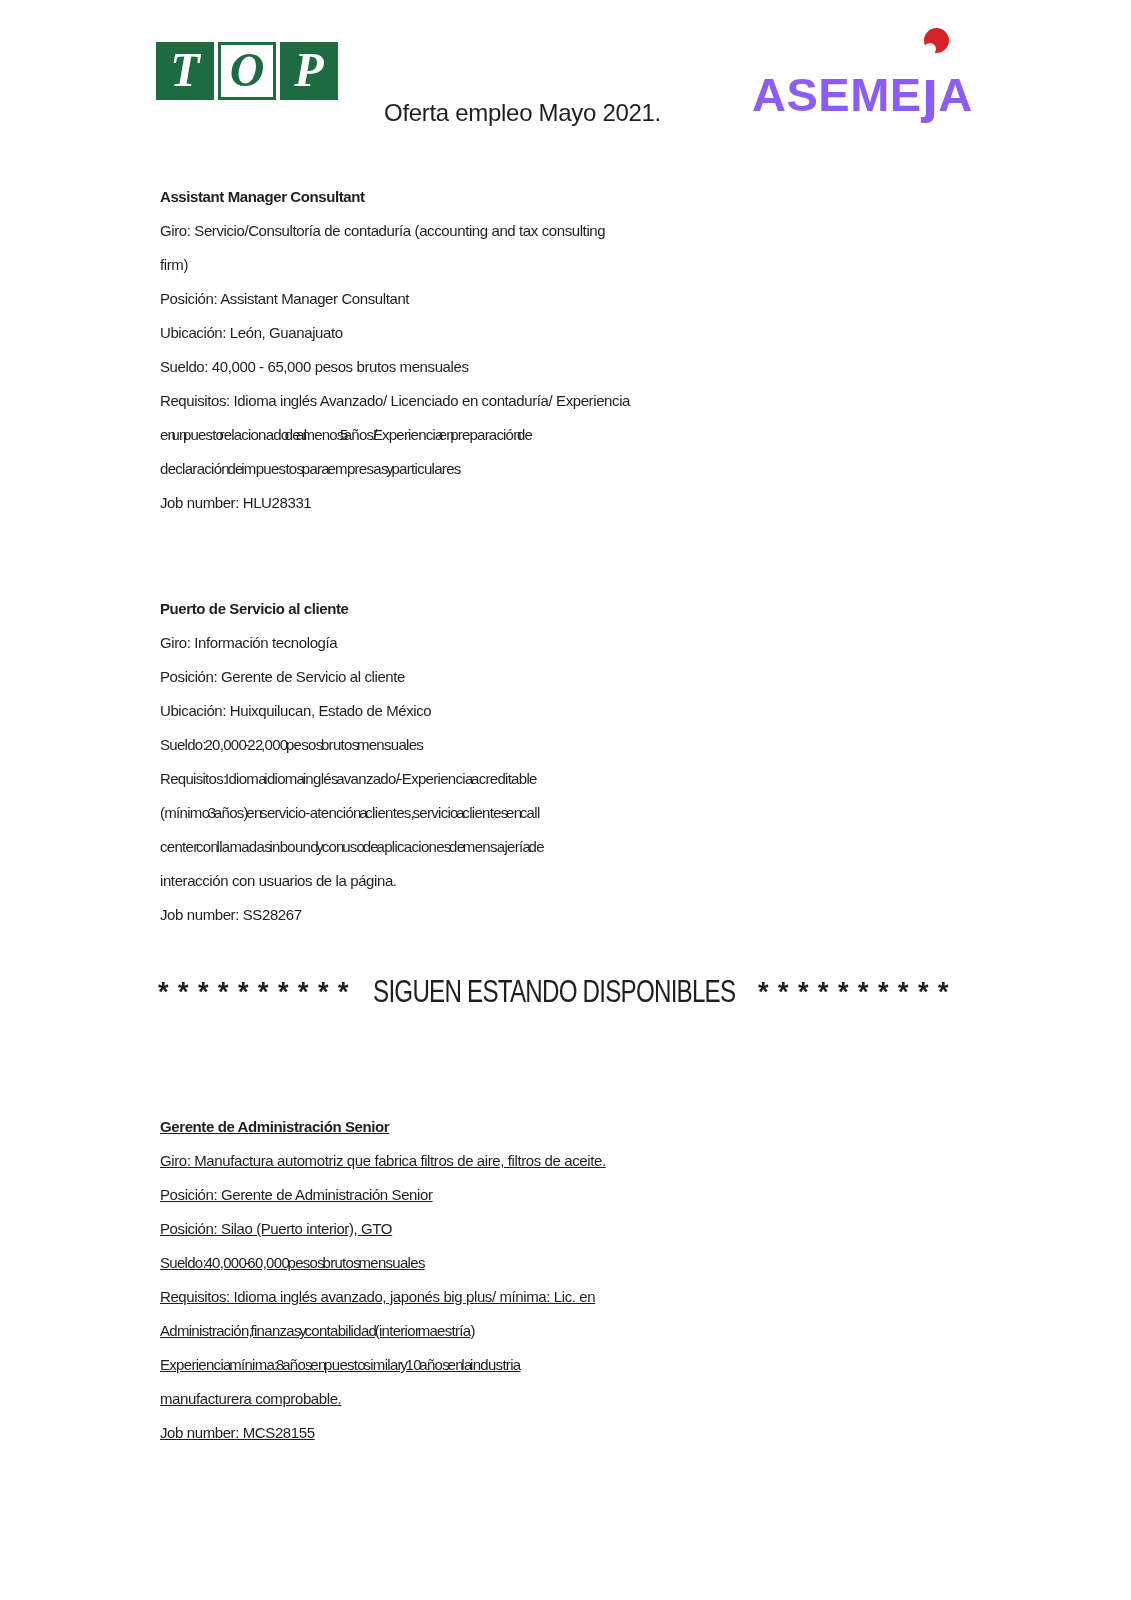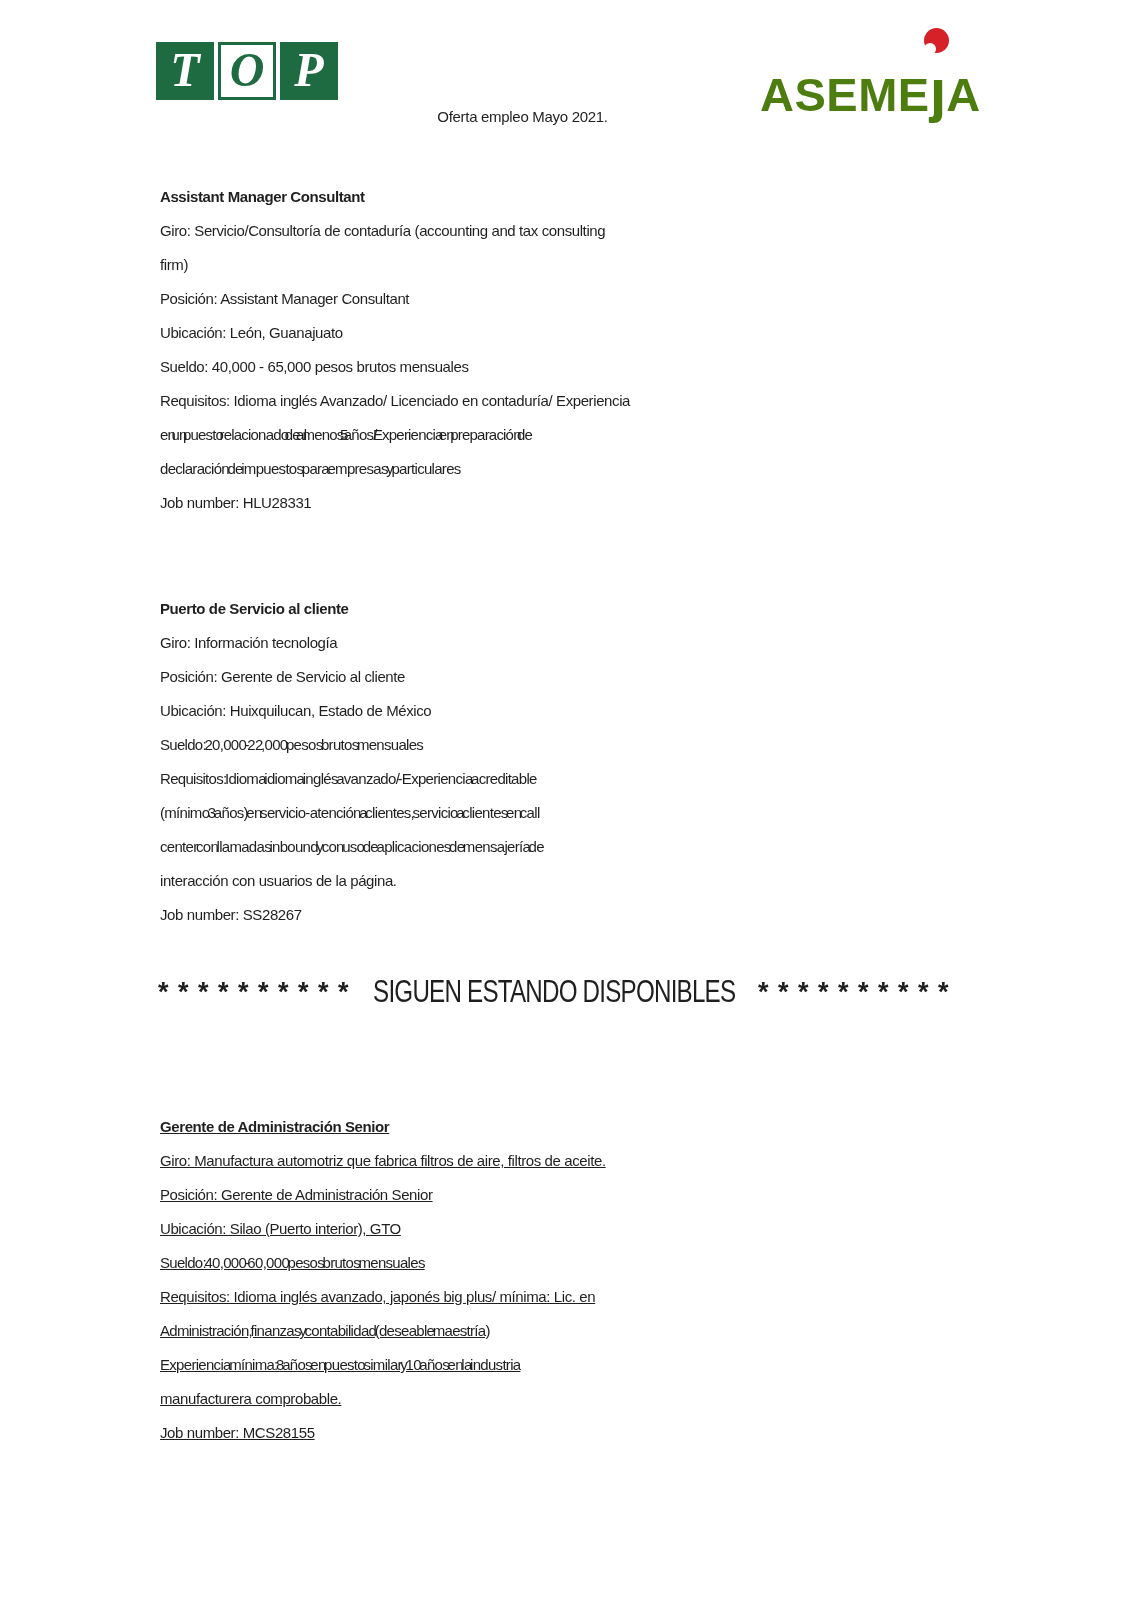--- a/index.html
+++ b/index.html
@@ -41,23 +41,23 @@
   
   .asemeja {
     position: absolute;
     left: 752px;
     top: 30px;
     width: 215px;
     height: 85px;
   }
   .asemeja-text {
     position: absolute;
-    left: 8px;
+    left: 0;
     top: 26px;
-    color: #4d7c0f;
+    color: #8b5cf6;
     font-size: 47px;
     font-weight: 700;
     letter-spacing: 0.5px;
     white-space: nowrap;
   }
   .asemeja-j {
     font-size: 60px;
     font-weight: 700;
     letter-spacing: 0;
   }
@@ -78,24 +78,24 @@
     width: 12px;
     height: 12px;
     background: #ffffff;
     border-radius: 50%;
   }
 
   
   .doc-title {
     position: absolute;
     left: 0;
-    top: 108px;
+    top: 99px;
     width: 1045px;
     text-align: center;
-    font-size: 15px;
+    font-size: 24px;
     letter-spacing: -0.3px;
   }
 
   .job {
     position: absolute;
     left: 160px;
     width: 790px;
     font-size: 15px;
     line-height: 34px;
     letter-spacing: -0.4px;
@@ -192,22 +192,22 @@
   <div class="divider">
     <span class="stars">* * * * * * * * * *</span>
     <span class="label">SIGUEN ESTANDO DISPONIBLES</span>
     <span class="stars">* * * * * * * * * *</span>
   </div>
 
   <div class="job job-3">
     <div class="title">Gerente de Administración Senior</div>
     <div class="line">Giro: Manufactura automotriz que fabrica filtros de aire, filtros de aceite.</div>
     <div class="line">Posición: Gerente de Administración Senior</div>
-    <div class="line">Ubicación: Silao (Puerto interior), GTO</div>
+    <div class="line">Posición: Silao (Puerto interior), GTO</div>
     <div class="line tight">Sueldo: 40,000 - 60,000 pesos brutos mensuales</div>
     <div class="line">Requisitos: Idioma inglés avanzado, japonés big plus/ mínima: Lic. en</div>
-    <div class="line tight">Administración, finanzas y contabilidad (deseable maestría)</div>
+    <div class="line tight">Administración, finanzas y contabilidad (interior maestría)</div>
     <div class="line tight">Experiencia mínima: 8 años en puesto similar y 10 años en la industria</div>
     <div class="line">manufacturera comprobable.</div>
     <div class="line">Job number: MCS28155</div>
   </div>
 
 </div>
 
 </body></html>

